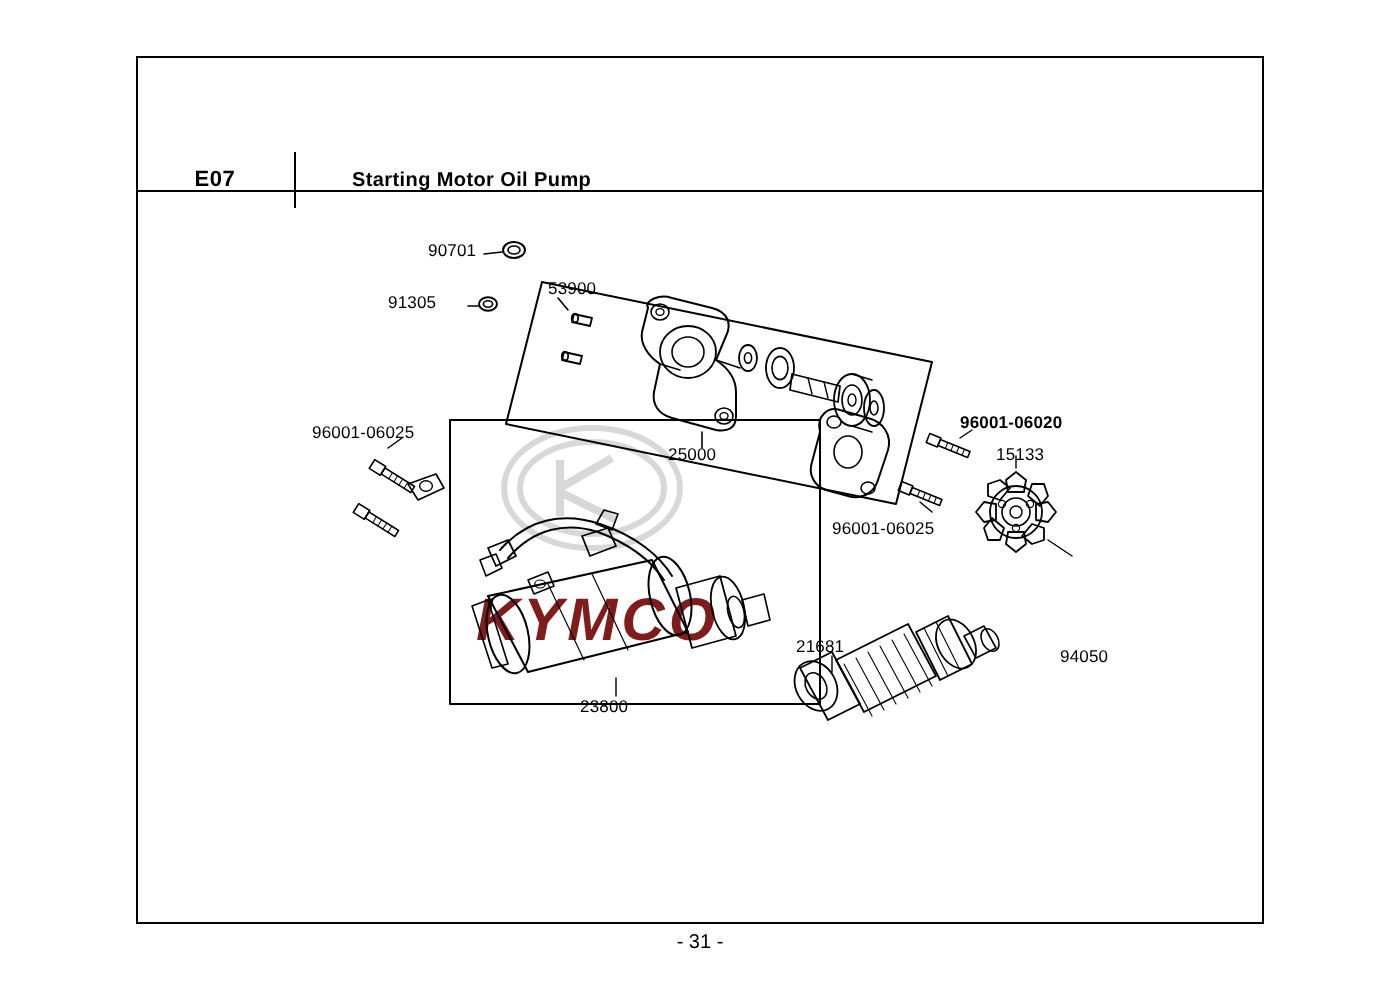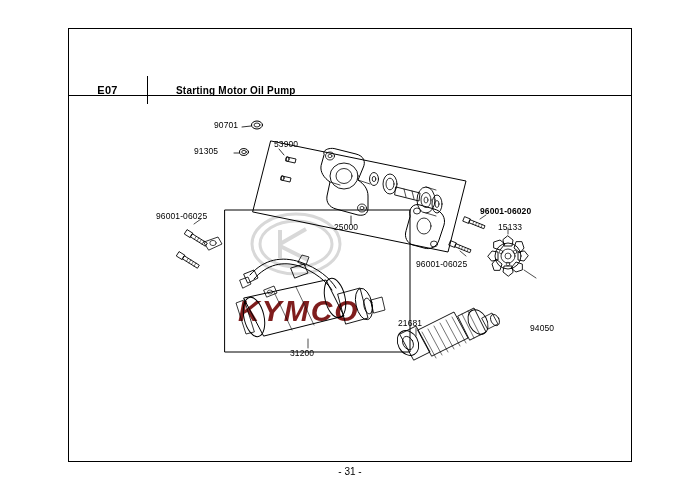--- a/index.html
+++ b/index.html
@@ -344,20 +344,20 @@
 
     <div class="lbl" style="left:146px; top:64px;">90701</div>
     <div class="lbl" style="left:126px; top:90px;">91305</div>
     <div class="lbl" style="left:206px; top:83px;">53900</div>
     <div class="lbl" style="left:266px; top:166px;">25000</div>
     <div class="lbl" style="left:88px; top:155px;">96001-06025</div>
     <div class="lbl" style="left:412px; top:150px;font-weight:bold;">96001-06020</div>
     <div class="lbl" style="left:430px; top:166px;text-align:center;">15133</div>
     <div class="lbl" style="left:348px; top:203px;">96001-06025</div>
     <div class="lbl" style="left:462px; top:224px;margin-top:43px;">94050</div>
-    <div class="lbl" style="left:222px; top:292px;">31200</div>
+    <div class="lbl" style="left:222px; top:292px;">23800</div>
     <div class="lbl" style="left:330px; top:262px;">21681</div>
 
   </div>
 
   <div class="footer">- 31 -</div>
 
 </div>
 
 </body></html>

